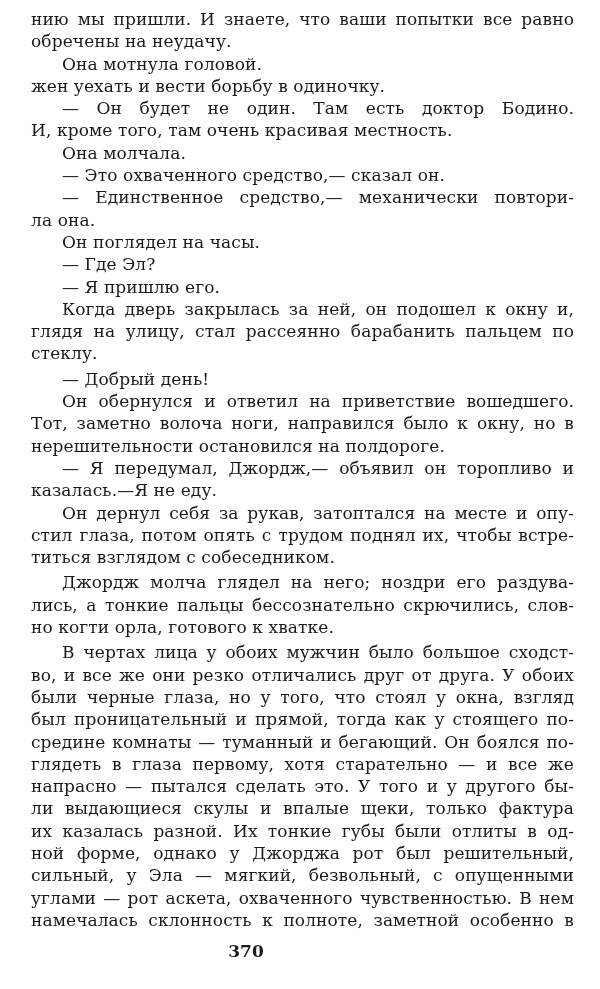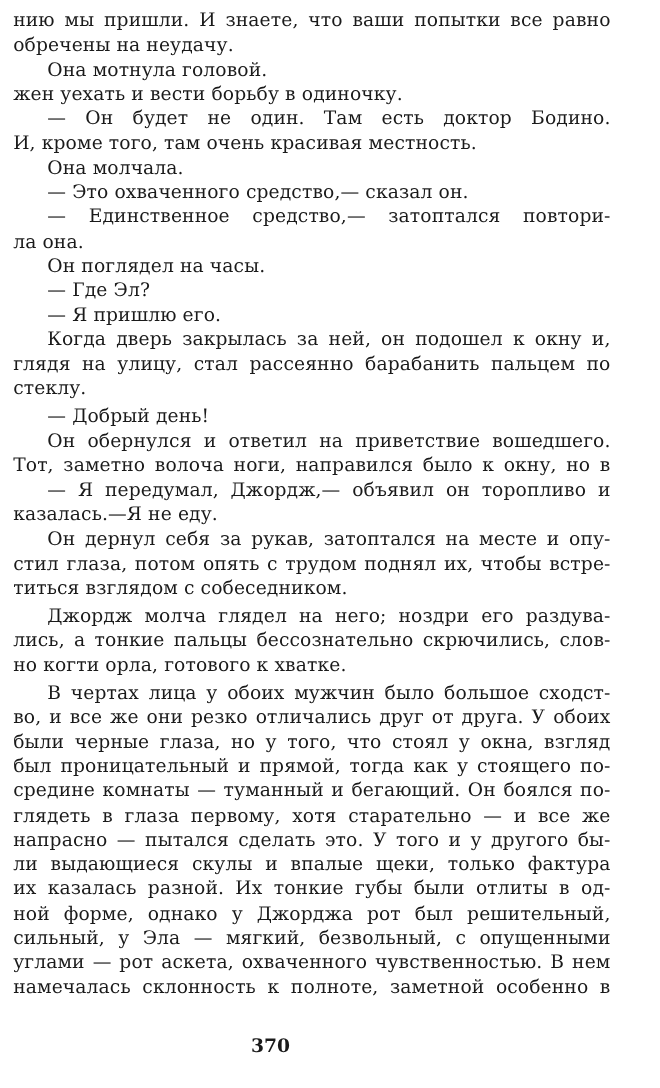--- a/index.html
+++ b/index.html
@@ -10,21 +10,21 @@
     body {
       width: 600px;
       height: 989px;
       position: relative;
       overflow: hidden;
       font-family: "DejaVu Serif", "Liberation Serif", serif;
       color: #1a1a1a;
     }
     .page {
       position: absolute;
-      left: 12px;
+      left: 31px;
       top: 8px;
       width: 543px;
     }
     .line {
       display: block;
       height: 22.3px;
       line-height: 22.3px;
       font-size: 17px;
       white-space: nowrap;
       text-align: justify;
@@ -57,31 +57,32 @@
 
 <div class="page" id="page-body">
     <span class="line">нию мы пришли. И знаете, что ваши попытки все равно</span>
     <span class="line last">обречены на неудачу.</span>
     <span class="line indent last">Она мотнула головой.</span>
     <span class="line last">жен уехать и вести борьбу в одиночку.</span>
     <span class="line indent">— Он будет не один. Там есть доктор Бодино.</span>
     <span class="line last">И, кроме того, там очень красивая местность.</span>
     <span class="line indent last">Она молчала.</span>
     <span class="line indent last">— Это охваченного средство,— сказал он.</span>
-    <span class="line indent">— Единственное средство,— затоптался повтори-</span>
+    <span class="line indent">— Единственное средство,— механически повтори-</span>
     <span class="line last">ла она.</span>
     <span class="line indent last">Он поглядел на часы.</span>
     <span class="line indent last">— Где Эл?</span>
     <span class="line indent last">— Я пришлю его.</span>
     <span class="line indent">Когда дверь закрылась за ней, он подошел к окну и,</span>
     <span class="line">глядя на улицу, стал рассеянно барабанить пальцем по</span>
     <span class="line last">стеклу.</span>
     <span class="line indent last gap-before">— Добрый день!</span>
     <span class="line indent">Он обернулся и ответил на приветствие вошедшего.</span>
     <span class="line">Тот, заметно волоча ноги, направился было к окну, но в</span>
+    <span class="line last">нерешительности остановился на полдороге.</span>
     <span class="line indent">— Я передумал, Джордж,— объявил он торопливо и</span>
     <span class="line last">казалась.—Я не еду.</span>
     <span class="line indent">Он дернул себя за рукав, затоптался на месте и опу-</span>
     <span class="line">стил глаза, потом опять с трудом поднял их, чтобы встре-</span>
     <span class="line last">титься взглядом с собеседником.</span>
     <span class="line indent gap-before">Джордж молча глядел на него; ноздри его раздува-</span>
     <span class="line">лись, а тонкие пальцы бессознательно скрючились, слов-</span>
     <span class="line last">но когти орла, готового к хватке.</span>
     <span class="line indent gap-before">В чертах лица у обоих мужчин было большое сходст-</span>
     <span class="line">во, и все же они резко отличались друг от друга. У обоих</span>

